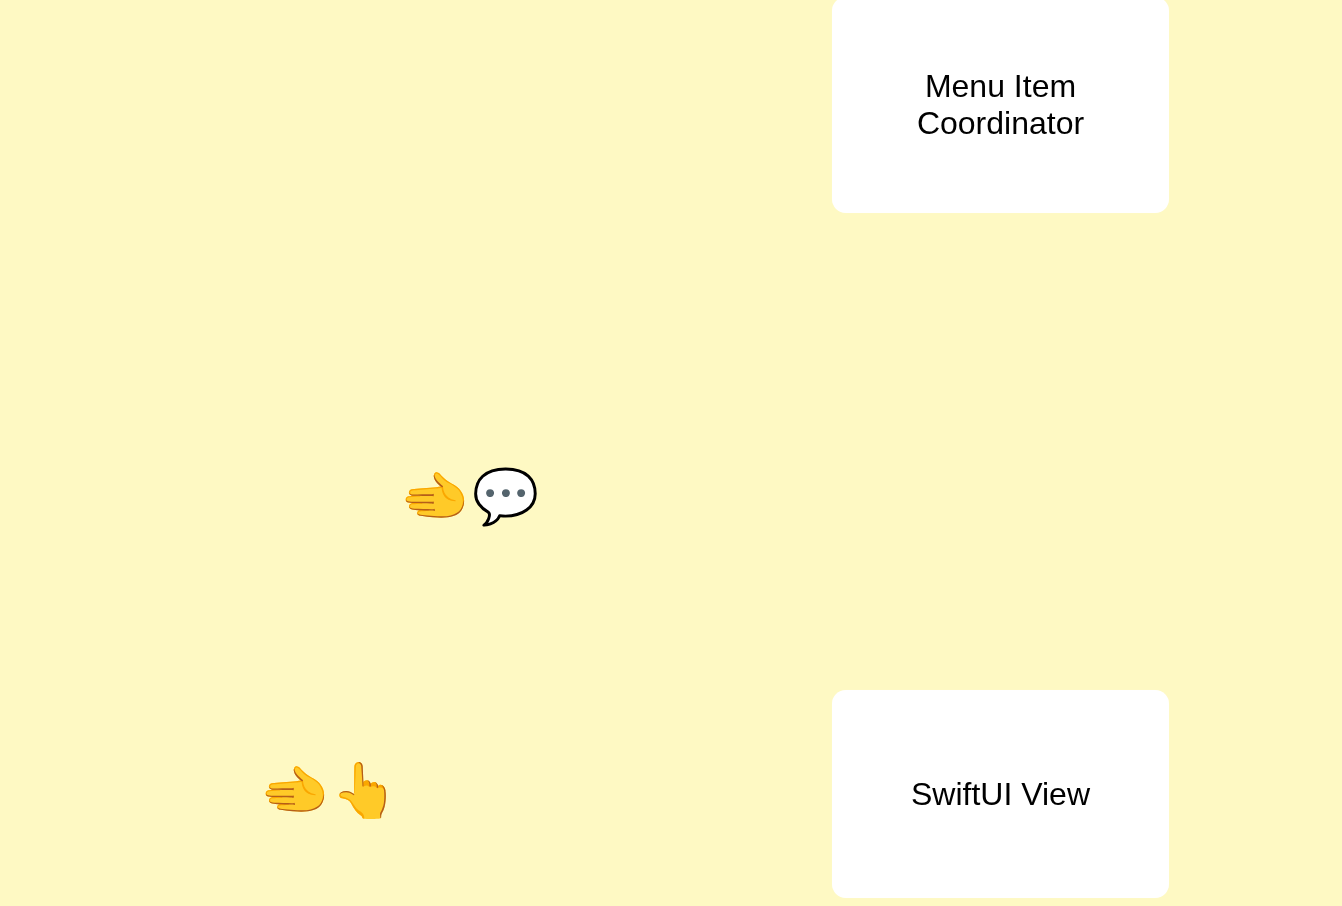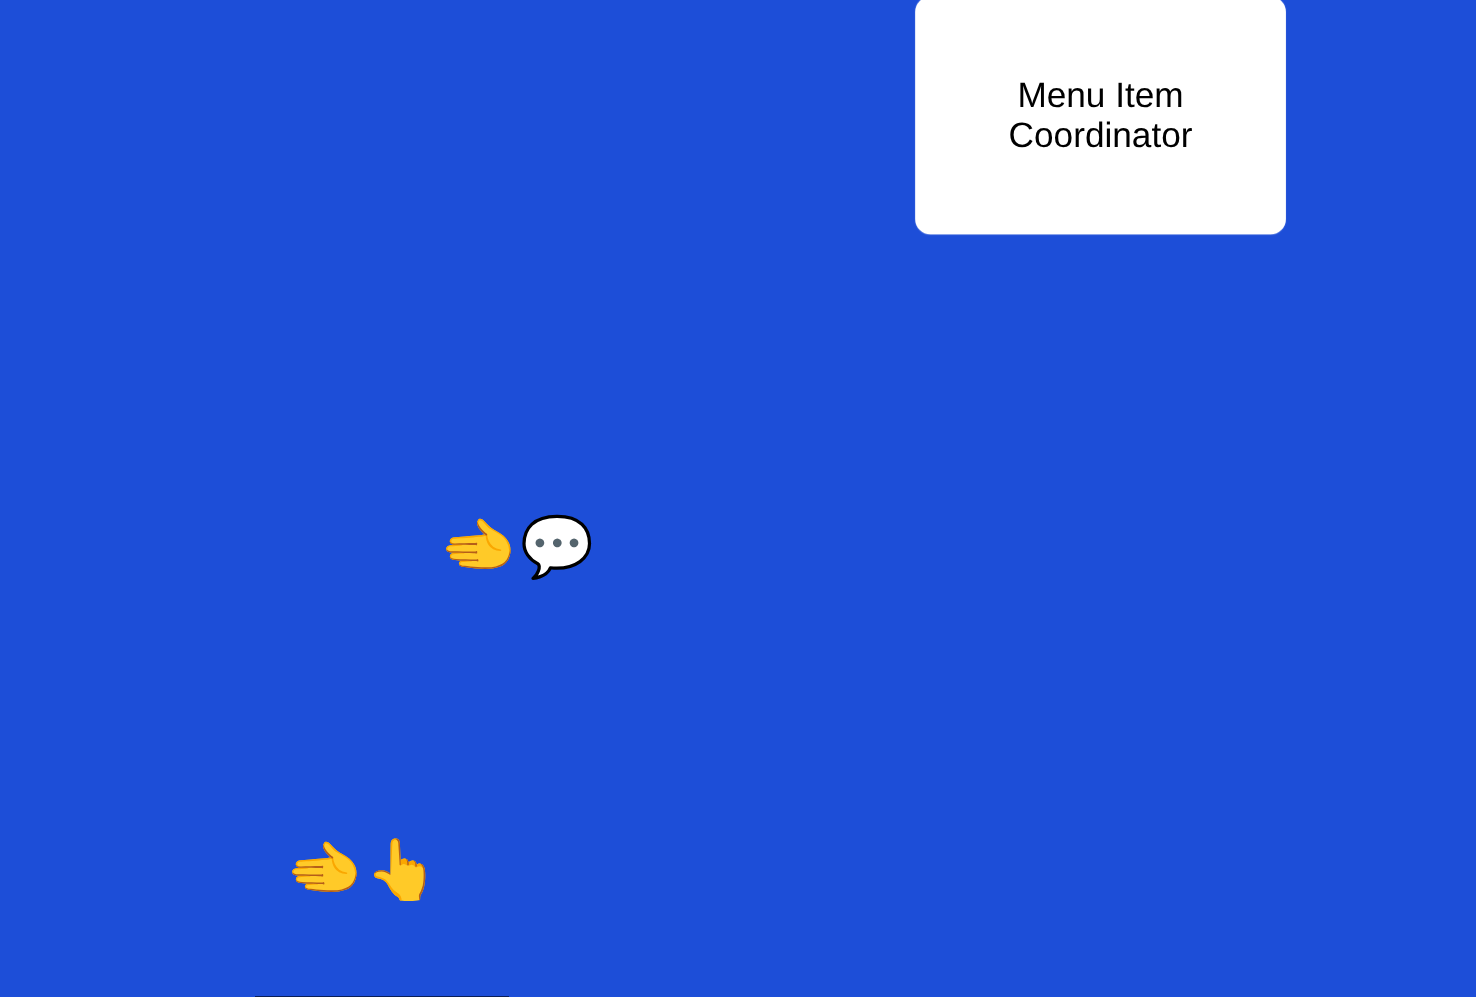--- a/index.html
+++ b/index.html
@@ -4,21 +4,21 @@
 <style>
   html, body {
     margin: 0;
     padding: 0;
     background: #000000;
   }
   #canvas {
     position: relative;
     width: 1342px;
     height: 906px;
-    background: #1d4ed8;
+    background: #fef9c3;
     overflow: hidden;
     font-family: "Liberation Sans", "DejaVu Sans", sans-serif;
   }
   .node {
     position: absolute;
     background: #ffffff;
     border-radius: 14px;
     display: flex;
     align-items: center;
     justify-content: center;
@@ -96,20 +96,23 @@
 
 <div id="canvas">
 
   <div class="node" id="node-menu-item-coordinator">
     <div class="node-label">Menu Item
 Coordinator</div>
   </div>
 
 
 
+  <div class="node" id="node-swiftui-view">
+    <div class="node-label">SwiftUI View</div>
+  </div>
 
   <div class="emoji-group" id="annotation-handler-speech">
     <span class="emoji hand-icon">🫲</span>
     <span class="emoji speech-icon">💬</span>
   </div>
 
   <div class="emoji-group" id="annotation-hosting-pointer">
     <span class="emoji hand-icon">🫲</span>
     <span class="emoji pointer-icon">👆</span>
   </div>

